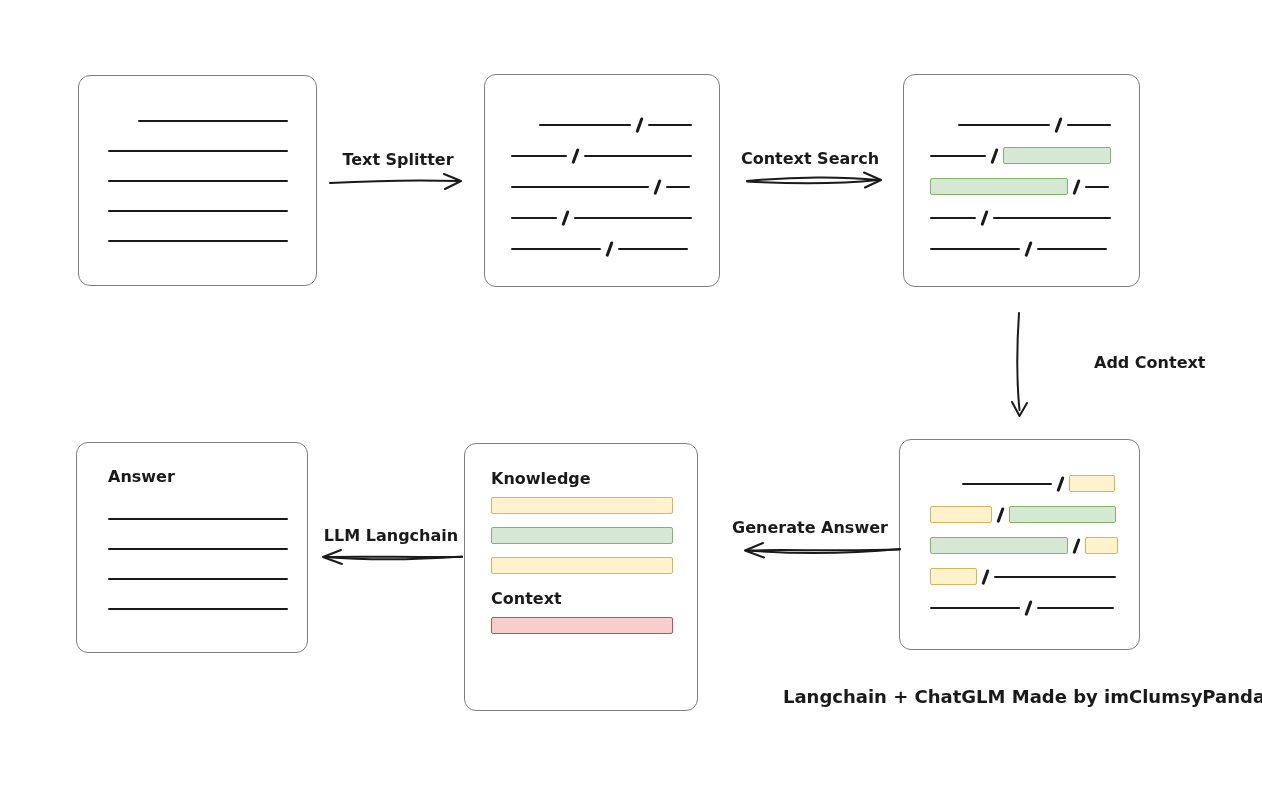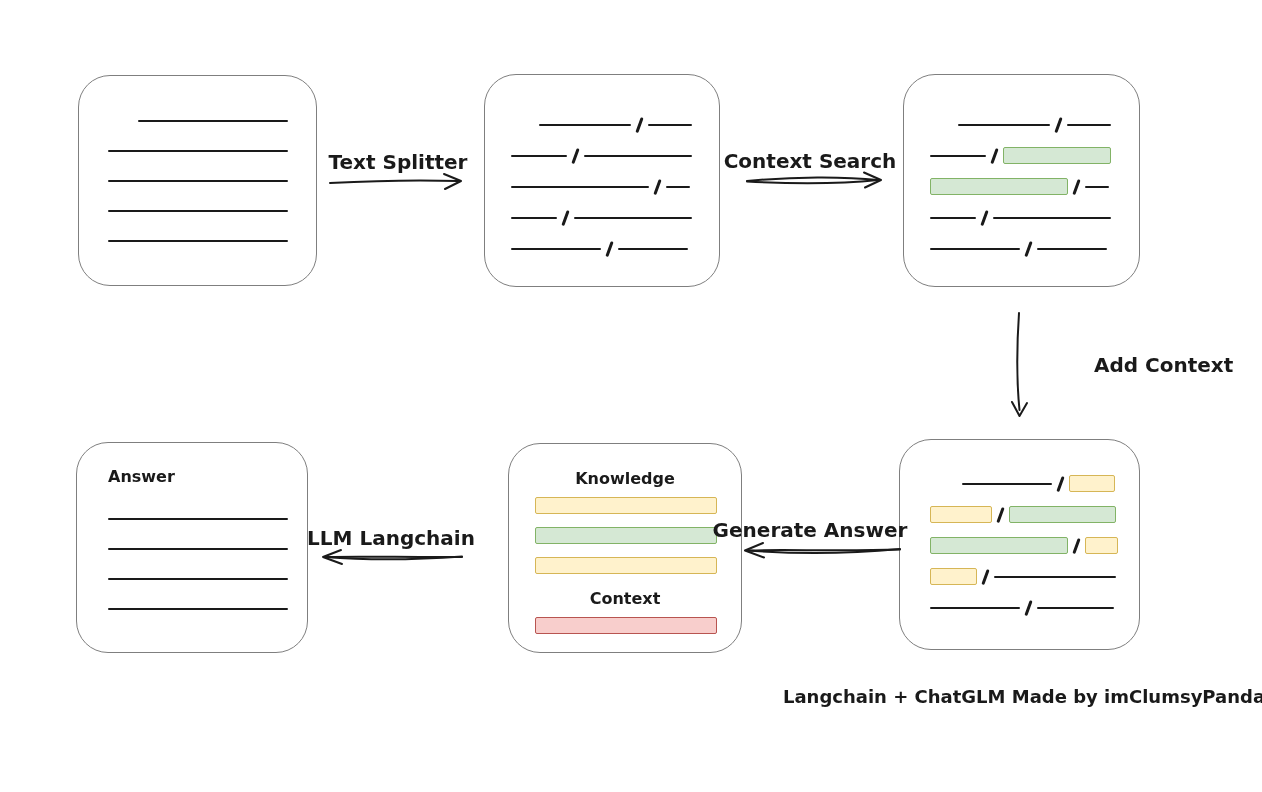--- a/index.html
+++ b/index.html
@@ -9,42 +9,42 @@
     --yellow-fill:#fff2cc; --yellow-stroke:#d6b656;
     --red-fill:#f8cecc; --red-stroke:#b85450;
   }
   html,body{margin:0;padding:0;background:#fff;}
   .canvas{
     position:relative;width:1262px;height:792px;background:#ffffff;
     font-family:"DejaVu Sans",sans-serif;color:var(--ink);overflow:hidden;
   }
   .box{
     position:absolute;background:#fff;border:1.5px solid var(--box-stroke);
-    border-radius:32px;box-sizing:border-box;
+    border-radius:12px;box-sizing:border-box;
   }
   .seg-row{display:flex;align-items:center;height:31px;}
   .rows-30 .seg-row{height:30px;}
   .seg-indent{flex:none;height:1px;}
   .seg-line{flex:none;height:2px;background:var(--ink);border-radius:2px;}
   .seg-slash{flex:none;width:2.5px;height:16px;background:var(--ink);border-radius:2px;
     transform:rotate(20deg);margin:0 7px;}
   .seg-bar{flex:none;height:17px;border-radius:2px;box-sizing:border-box;border:1.5px solid;}
   .bar-green{background:var(--green-fill);border-color:var(--green-stroke);}
   .bar-yellow{background:var(--yellow-fill);border-color:var(--yellow-stroke);}
   .bar-red{background:var(--red-fill);border-color:var(--red-stroke);}
   .content-doc{padding:30px 0 0 29px;}
   .content-chunks{padding:34px 0 0 26px;}
   .content-context{padding:28px 0 0 30px;}
   .content-prompt{padding:24px 26px 0;}
   .content-answer{padding:23px 0 0 31px;}
   .box-label{display:block;font-size:16px;font-weight:700;line-height:22px;color:var(--ink);}
   .question-label{margin-top:8px;}
   .answer-rows{margin-top:16px;}
   .arrow-label{
-    position:absolute;font-size:20px;font-weight:700;color:var(--ink);white-space:nowrap;
+    position:absolute;font-size:16px;font-weight:700;color:var(--ink);white-space:nowrap;
   }
   .arrow-label.centered{transform:translateX(-50%);}
   .arrow{position:absolute;overflow:visible;}
   .arrow path{stroke:var(--ink);stroke-width:2;fill:none;stroke-linecap:round;stroke-linejoin:round;}
   .caption{
     position:absolute;left:783px;top:686px;font-size:18px;font-weight:700;color:var(--ink);
     white-space:nowrap;
   }
 </style>
 </head>
@@ -159,21 +159,21 @@
           <span class="seg-line" style="width: 122px;"></span>
         </div>
         <div class="seg-row">
           <span class="seg-line" style="width: 90px;"></span>
           <span class="seg-slash"></span>
           <span class="seg-line" style="width: 77px;"></span>
         </div>
       </div>
   </div>
 
-  <div class="box" style="left:508px;top:443px;width:234px;height:210px;text-align:center;">
+  <div class="box" style="left:464px;top:443px;width:234px;height:268px;">
     <div class="content-prompt">
       <span class="box-label">Knowledge</span>
       <div class="rows-30">
           <div class="seg-row">
             <span class="seg-bar bar-yellow" style="width: 182px;"></span>
           </div>
           <div class="seg-row">
             <span class="seg-bar bar-green" style="width: 182px;"></span>
           </div>
           <div class="seg-row">

